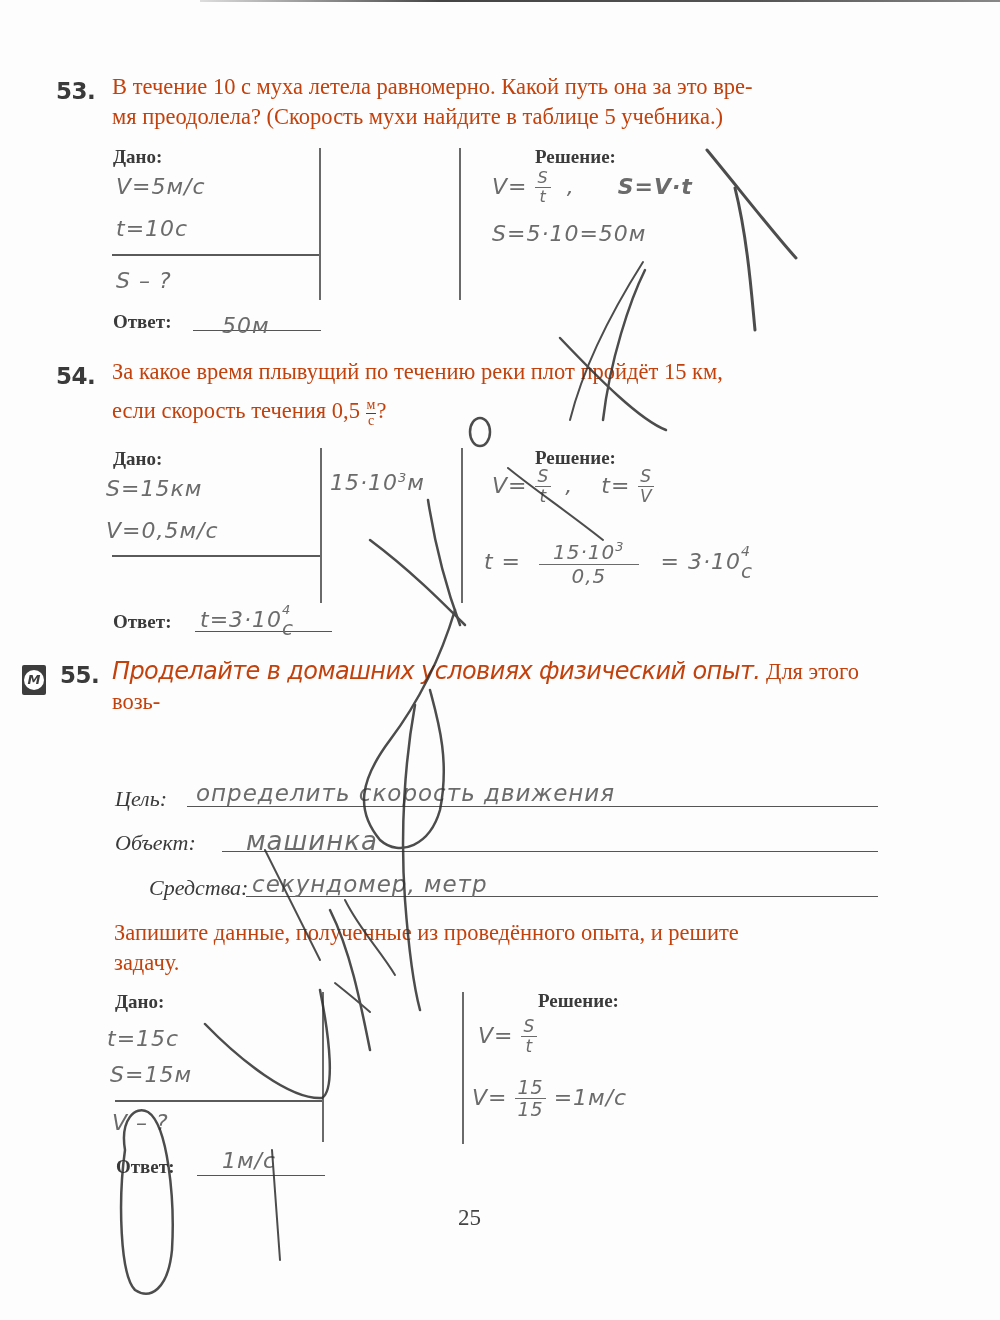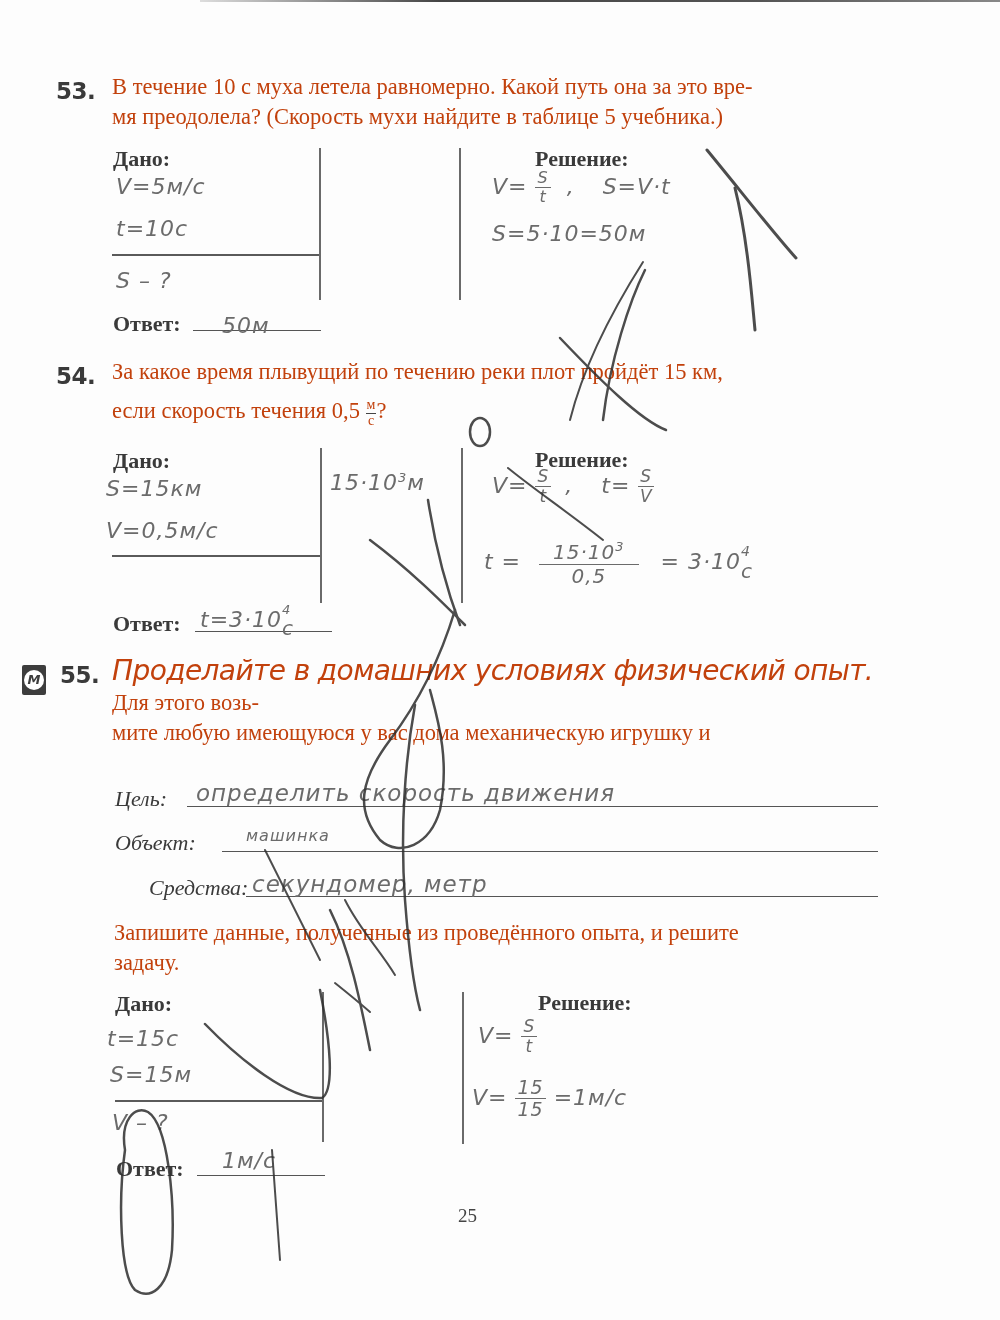--- a/index.html
+++ b/index.html
@@ -5,35 +5,35 @@
   html, body { margin: 0; padding: 0; }
   body {
     width: 1000px; height: 1320px; position: relative; overflow: hidden;
     background: #fdfdfd; color: #333;
     font-family: "Liberation Serif", "DejaVu Serif", serif;
   }
   .abs { position: absolute; }
   .top-edge { left: 200px; top: 0; width: 800px; height: 2px; background: linear-gradient(to right, #ddd, #444 30%, #555 70%, #888); }
   .qnum { font-family: "DejaVu Sans", sans-serif; font-weight: bold; font-size: 23px; color: #3a3a3a; letter-spacing: -0.5px; }
   .qtext { font-size: 22.5px; line-height: 30px; color: #c2410c; }
-  .label { font-weight: bold; font-size: 22px; color: #3a3a3a; }
+  .label { font-weight: bold; font-size: 19px; color: #3a3a3a; }
   .it-label { font-style: italic; font-size: 22px; color: #3a3a3a; }
   .hand { font-family: "DejaVu Sans", sans-serif; font-style: italic; font-weight: 300; color: #6b6b6b; font-size: 22px; letter-spacing: 1px; white-space: nowrap; }
   .hline { height: 1.5px; background: #5a5a5a; }
   .vline { width: 1.5px; background: #6a6a6a; }
   .ans-line { height: 1.2px; background: #555; }
   .frac { display: inline-flex; flex-direction: column; align-items: center; vertical-align: middle; line-height: 1; }
   .frac .num { border-bottom: 1.3px solid #6b6b6b; padding: 0 2px 1px; }
   .frac .den { padding-top: 1px; }
   .small-frac { display: inline-flex; flex-direction: column; align-items: center; vertical-align: middle; font-size: 14px; line-height: 1; }
   .small-frac .num { border-bottom: 1px solid #444; padding: 0 1px 1px; }
   sup.h { font-size: 13px; vertical-align: super; }
   .mbadge { left: 22px; top: 665px; width: 24px; height: 30px; background: #3d3d3d; border-radius: 2px; }
   .mbadge .circ { position: absolute; left: 2px; top: 5px; width: 20px; height: 20px; border-radius: 50%; background: #fff; color: #3d3d3d; font-family: "DejaVu Sans", sans-serif; font-style: italic; font-weight: bold; font-size: 13px; text-align: center; line-height: 20px; }
-  .page-number { font-size: 19px; color: #444; }
+  .page-number { font-size: 23px; color: #444; }
   svg.scribble { position: absolute; left: 0; top: 0; pointer-events: none; }
 </style>
 </head>
 <body>
 
 <div class="abs top-edge"></div>
 
 <div>
   <div class="abs qnum" style="left:56px;top:78px;">53.</div>
   <div class="abs qtext" style="left:112px;top:72px;width:768px;">
@@ -50,21 +50,21 @@
   <div class="abs vline" style="left:459px;top:148px;height:152px;"></div>
 
   <div class="abs label" style="left:535px;top:146px;">Решение:</div>
   <div class="abs hand" style="left:492px;top:170px;">
     <span>V=</span>
     <span class="frac" style="font-size:16px;">
         <span class="num">S</span>
         <span class="den">t</span>
       </span>
     <span style="margin-left:8px;">,</span>
-    <span style="margin-left:20px;">S=V·t</span>
+    <span style="margin-left:35px;font-weight:bold;">S=V·t</span>
   </div>
   <div class="abs hand" style="left:492px;top:221px;">S=5·10=50м</div>
 
   <div class="abs label" style="left:113px;top:311px;">Ответ:</div>
   <div class="abs ans-line" style="left:193px;top:330px;width:128px;"></div>
   <div class="abs hand" style="left:222px;top:313px;">50м</div>
 </div>
 
 <div>
   <div class="abs qnum" style="left:56px;top:363px;">54.</div>
@@ -122,31 +122,30 @@
       </span>
   </div>
 </div>
 
 <div>
   <div class="abs mbadge">
     <div class="circ">М</div>
   </div>
   <div class="abs qnum" style="left:60px;top:662px;">55.</div>
   <div class="abs qtext" style="left:112px;top:656px;width:768px;">
-    <div class="just"><i style="font-family:'DejaVu Sans',sans-serif;font-size:28px;letter-spacing:-0.6px;">Проделайте в домашних условиях физический опыт.</i><span> Для этого возь-</span></div>
-    <div class="just">мите любую имеющуюся у вас дома механическую игрушку и</div>
+    <div class="just"><i style="font-family:'DejaVu Sans',sans-serif;font-size:24px;letter-spacing:-0.6px;">Проделайте в домашних условиях физический опыт.</i><span> Для этого возь-</span></div>
   </div>
 
   <div class="abs it-label" style="left:115px;top:786px;">Цель:</div>
   <div class="abs ans-line" style="left:187px;top:806px;width:691px;"></div>
   <div class="abs hand" style="left:196px;top:780px;font-size:23px;">определить скорость движения</div>
 
   <div class="abs it-label" style="left:115px;top:830px;">Объект:</div>
   <div class="abs ans-line" style="left:222px;top:851px;width:656px;"></div>
-  <div class="abs hand" style="left:246px;top:826px;font-size:16px;">машинка</div>
+  <div class="abs hand" style="left:246px;top:826px;font-size:26px;">машинка</div>
 
   <div class="abs it-label" style="left:123px;top:875px;margin-left:26px;">Средства:</div>
   <div class="abs ans-line" style="left:246px;top:896px;width:632px;"></div>
   <div class="abs hand" style="left:252px;top:871px;font-size:23px;">секундомер, метр</div>
 
   <div class="abs qtext" style="left:114px;top:918px;width:766px;">
     <div class="just">Запишите данные, полученные из проведённого опыта, и решите</div>
     <div>задачу.</div>
   </div>
 

